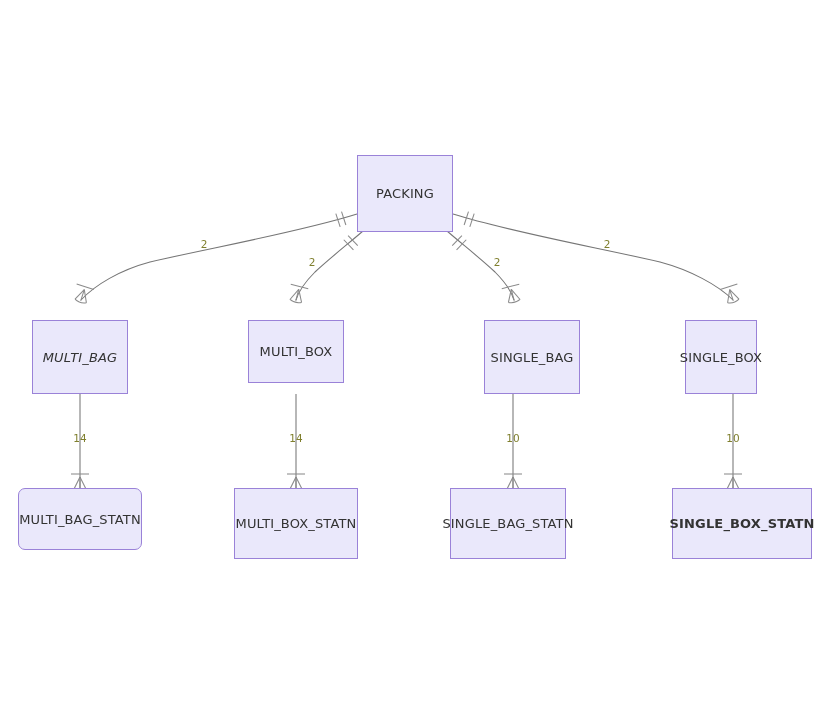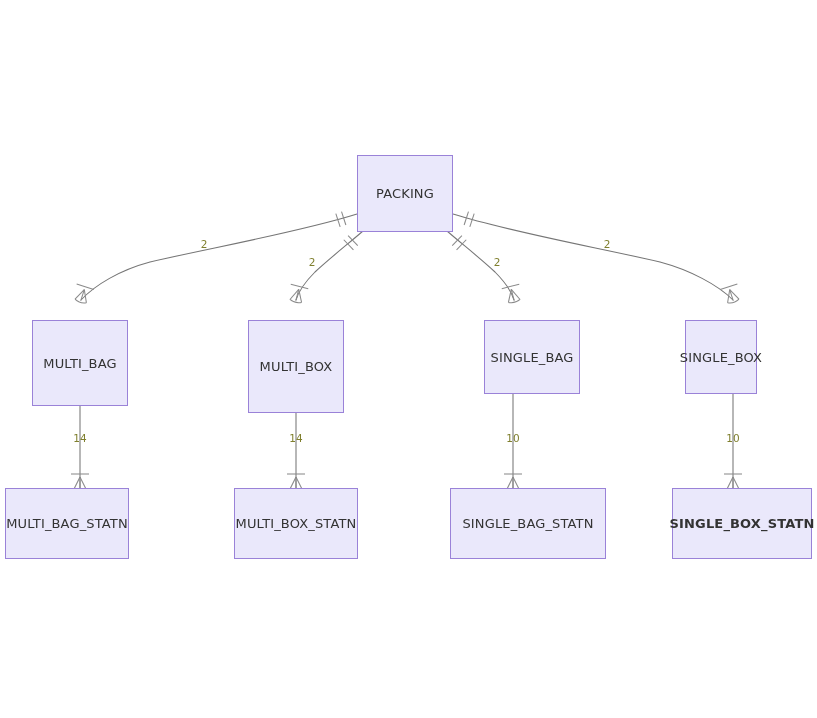--- a/index.html
+++ b/index.html
@@ -150,38 +150,38 @@
         <path d="M 739 489 Q 733 492 727 489" class="edge-marker"></path>
         <line x1="726" y1="380" x2="740" y2="380" class="edge-marker"></line>
         <line x1="726" y1="374" x2="740" y2="374" class="edge-marker"></line>
       </g>
       <text x="733" y="442" text-anchor="middle" class="card-label">10</text>
     </svg>
   <div id="entity-layer">
       <div class="entity-box" style="left: 357px; top: 155px; width: 96px; height: 77px;">
         <span class="entity-label">PACKING</span>
       </div>
-      <div class="entity-box" style="left: 32px; top: 320px; width: 96px; height: 86px;">
+      <div class="entity-box" style="left: 32px; top: 320px; width: 96px; height: 74px; font-style: italic;">
         <span class="entity-label">MULTI_BAG</span>
       </div>
-      <div class="entity-box" style="left: 248px; top: 320px; width: 96px; height: 93px;">
+      <div class="entity-box" style="left: 248px; top: 320px; width: 96px; height: 63px;">
         <span class="entity-label">MULTI_BOX</span>
       </div>
       <div class="entity-box" style="left: 465px; top: 320px; width: 96px; height: 74px; margin-left: 19px;">
         <span class="entity-label">SINGLE_BAG</span>
       </div>
       <div class="entity-box" style="left: 685px; top: 320px; width: 72px; height: 74px;">
         <span class="entity-label">SINGLE_BOX</span>
       </div>
-      <div class="entity-box" style="left: 5px; top: 488px; width: 124px; height: 71px;">
+      <div class="entity-box" style="left: 18px; top: 488px; width: 124px; height: 62px; border-radius: 7px;">
         <span class="entity-label">MULTI_BAG_STATN</span>
       </div>
       <div class="entity-box" style="left: 234px; top: 488px; width: 124px; height: 71px; text-align: center;">
         <span class="entity-label">MULTI_BOX_STATN</span>
       </div>
-      <div class="entity-box" style="left: 450px; top: 488px; width: 156px; height: 71px;">
+      <div class="entity-box" style="left: 450px; top: 488px; width: 116px; height: 71px;">
         <span class="entity-label">SINGLE_BAG_STATN</span>
       </div>
       <div class="entity-box" style="left: 672px; top: 488px; width: 140px; height: 71px; font-weight: bold;">
         <span class="entity-label">SINGLE_BOX_STATN</span>
       </div>
     </div>
 </div>
 
 </body></html>

